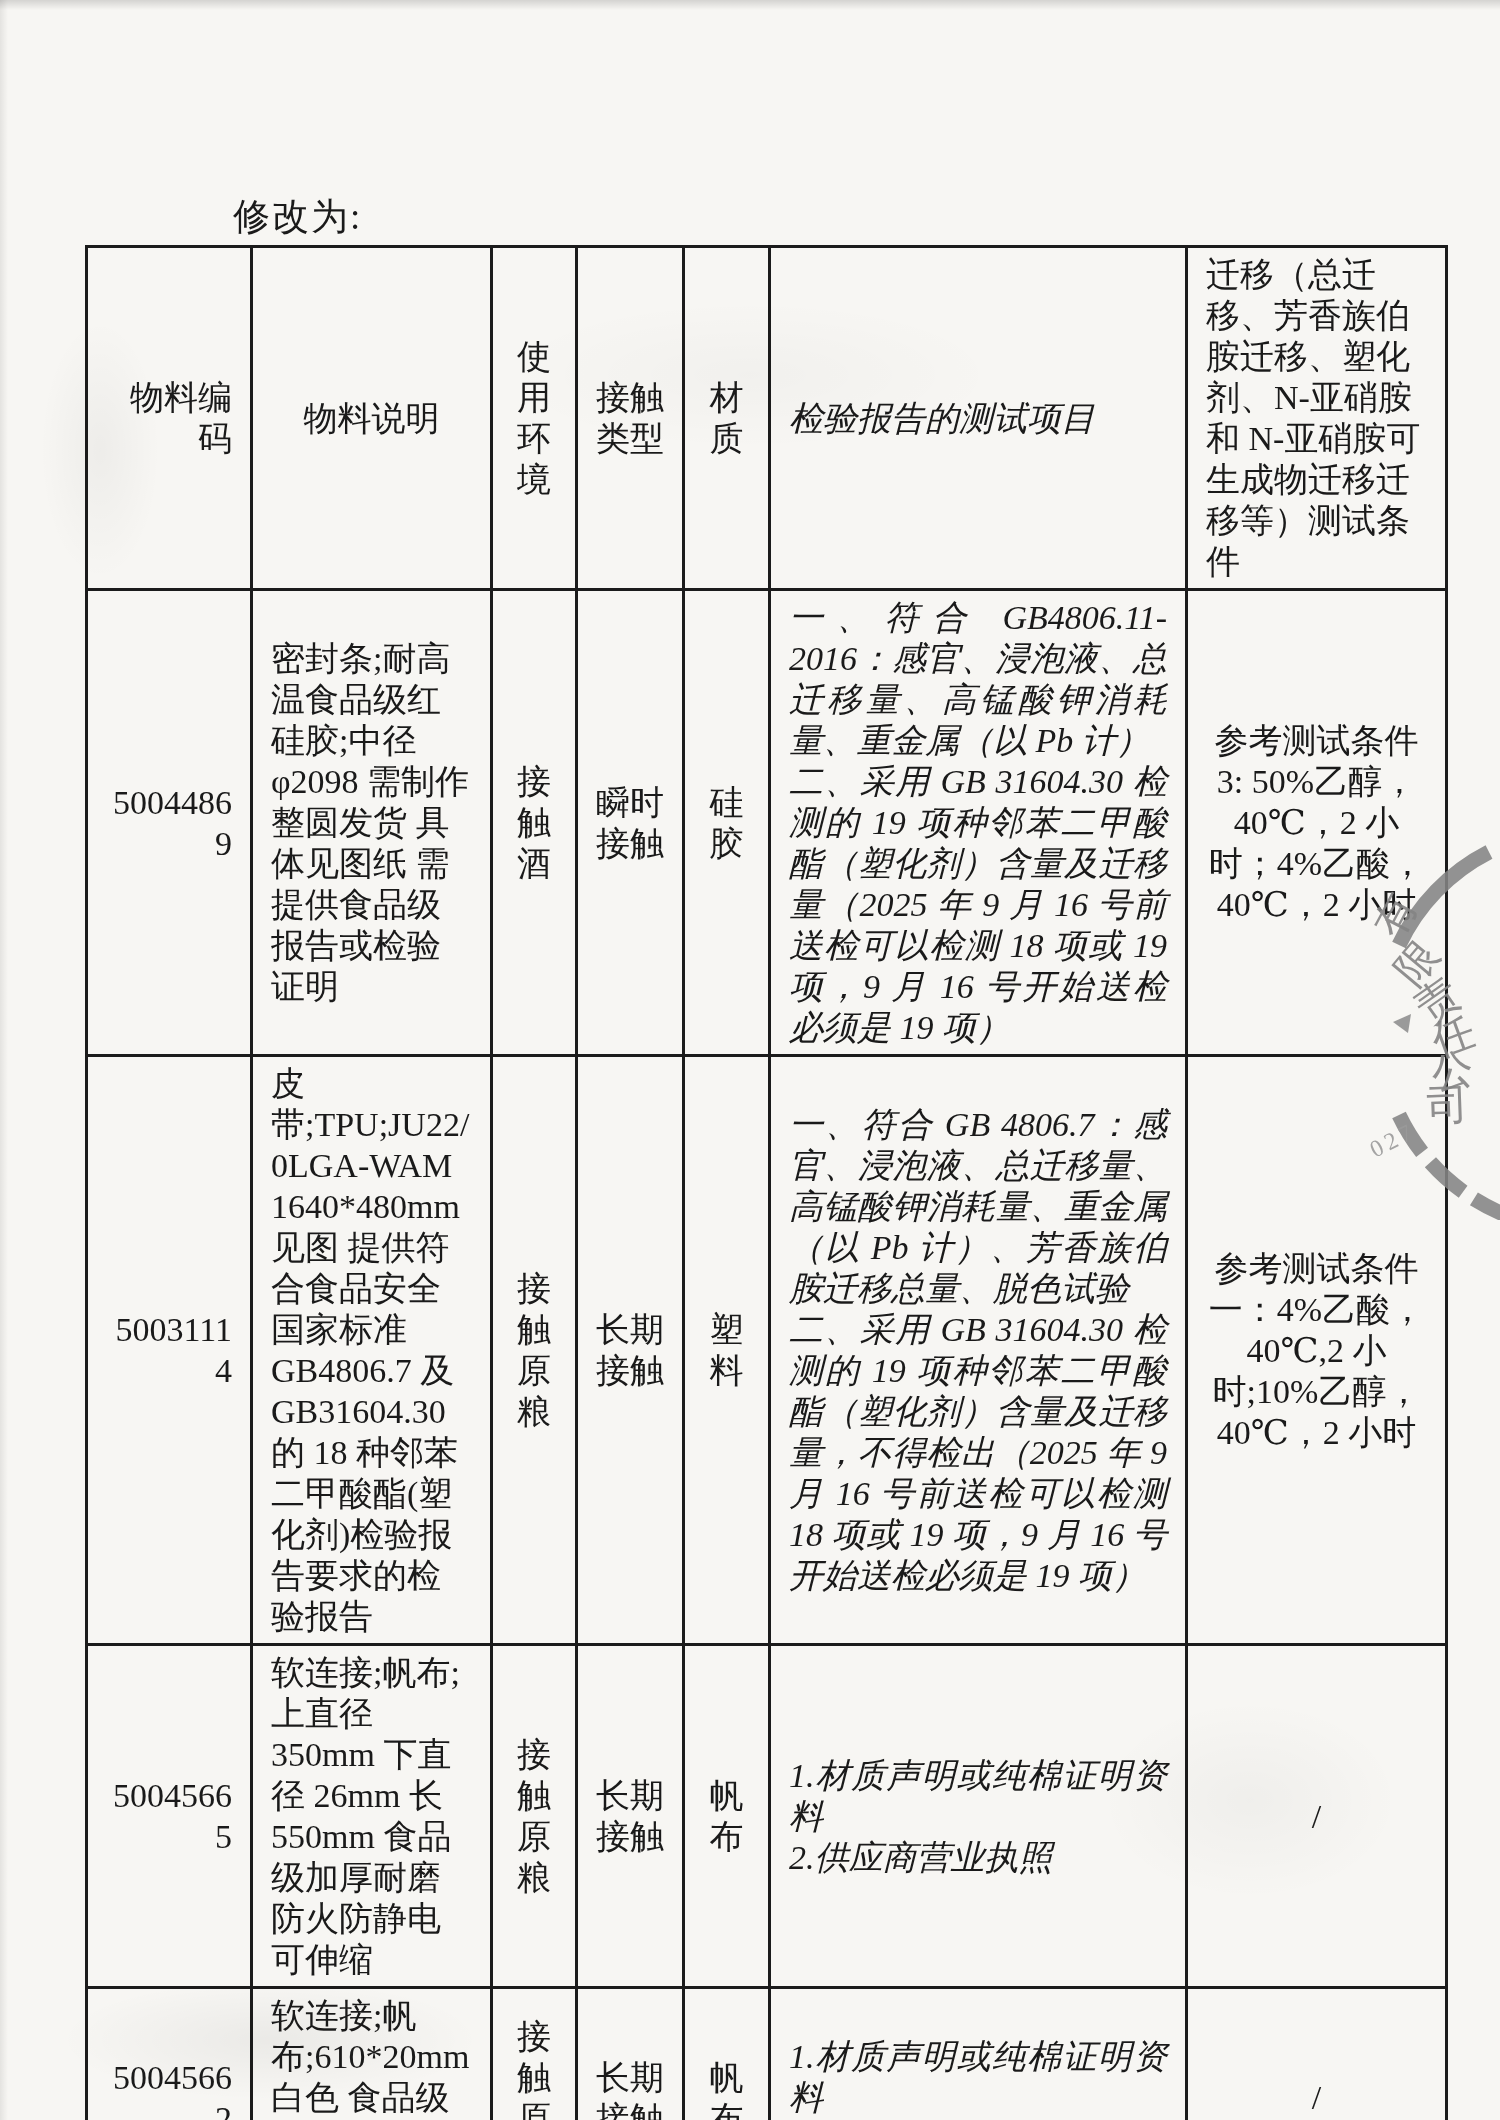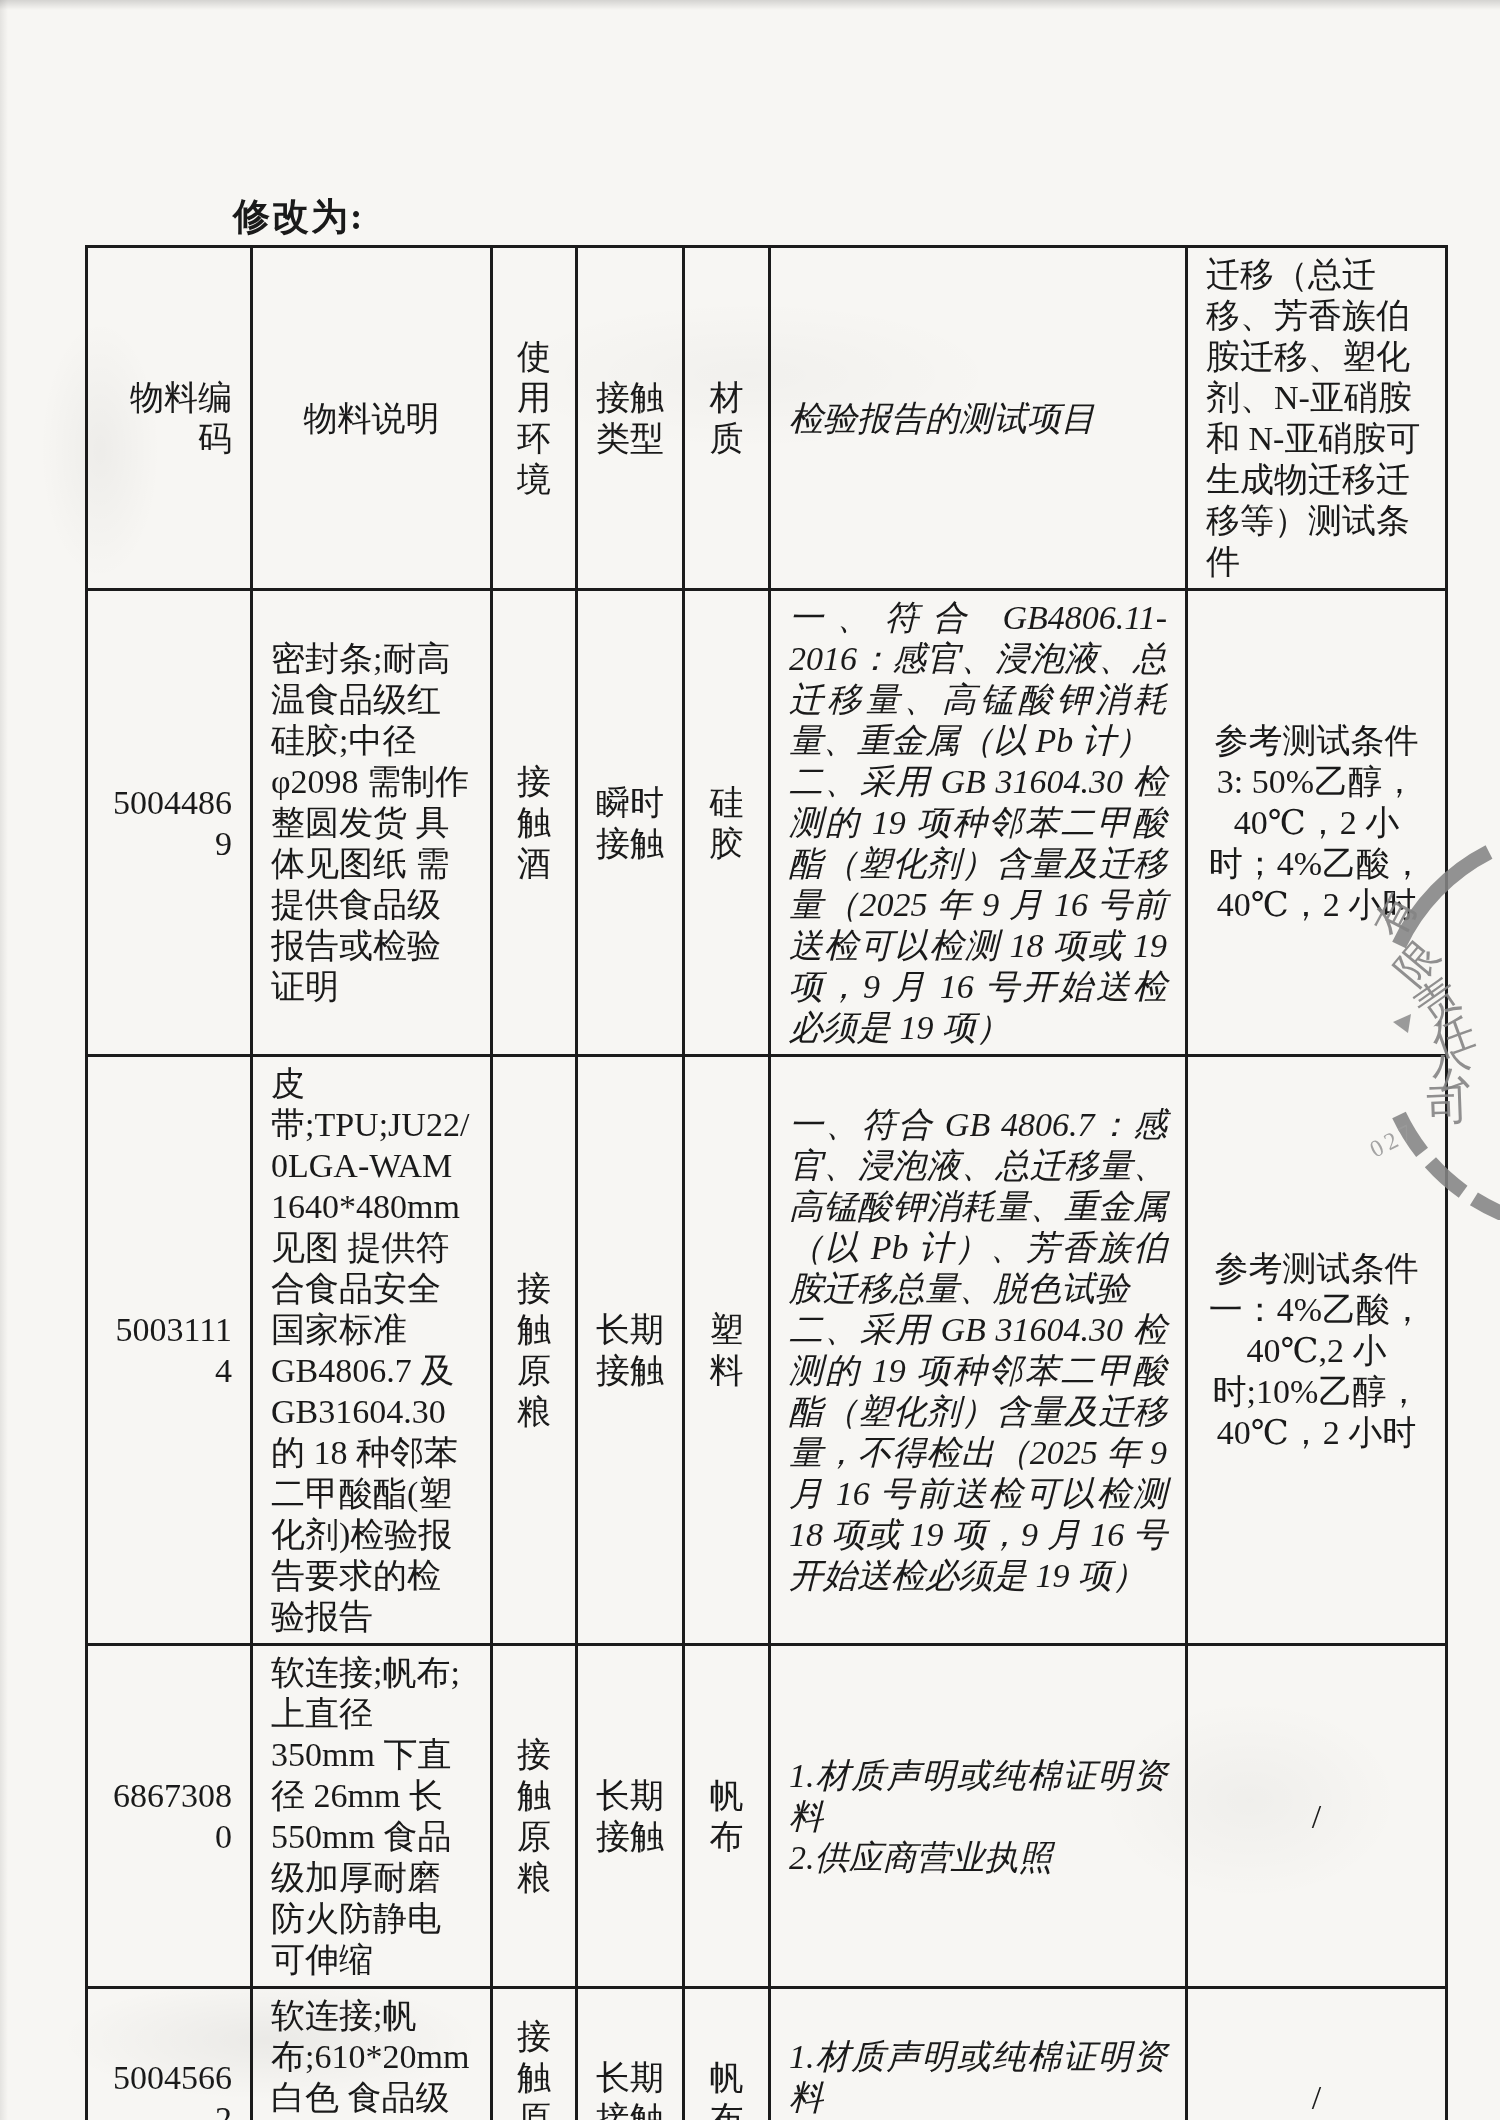--- a/index.html
+++ b/index.html
@@ -15,21 +15,21 @@
   .scan-edge-left{position:absolute;left:0;top:0;width:8px;height:2120px;
     background:linear-gradient(to right,rgba(0,0,0,.08),rgba(0,0,0,0));}
   .blob{position:absolute;border-radius:50%;pointer-events:none;}
   .b1{left:40px;top:320px;width:120px;height:260px;background:radial-gradient(closest-side,rgba(0,0,0,.04),rgba(0,0,0,0));}
   .b2{left:60px;top:1980px;width:420px;height:120px;background:radial-gradient(closest-side,rgba(0,0,0,.05),rgba(0,0,0,0));}
   .b3{left:1100px;top:1700px;width:300px;height:200px;background:radial-gradient(closest-side,rgba(0,0,0,.03),rgba(0,0,0,0));}
   .b4{left:500px;top:300px;width:500px;height:150px;background:radial-gradient(closest-side,rgba(0,0,0,.025),rgba(0,0,0,0));}
 
   .page-title{
     position:absolute;left:233px;top:192px;
-    font-size:37px;font-weight:bold;letter-spacing:2px;
+    font-size:37px;font-weight:normal;letter-spacing:2px;
   }
 
   table.doc{
     position:absolute;left:85px;top:245px;
     width:1360px;table-layout:fixed;border-collapse:collapse;
     background:transparent;
   }
   table.doc td,table.doc th{
     border:3px solid #1b1b1b;
     font-weight:normal;
@@ -101,21 +101,21 @@
     <td class="c-code">50031114</td>
     <td class="c-desc">皮带;TPU;JU22/0LGA-WAM 1640*480mm 见图 提供符合食品安全国家标准 GB4806.7 及 GB31604.30 的 18 种邻苯二甲酸酯(塑化剂)检验报告要求的检验报告</td>
     <td class="c-env">接触原粮</td>
     <td class="c-type">长期接触</td>
     <td class="c-mat">塑料</td>
     <td class="c-test">一、符合 GB 4806.7：感官、浸泡液、总迁移量、高锰酸钾消耗量、重金属（以 Pb 计）、芳香族伯胺迁移总量、脱色试验
 二、采用 GB 31604.30 检测的 19 项种邻苯二甲酸酯（塑化剂）含量及迁移量，不得检出（2025 年 9 月 16 号前送检可以检测 18 项或 19 项，9 月 16 号开始送检必须是 19 项）</td>
     <td class="c-cond">参考测试条件一：4%乙酸，40℃,2 小时;10%乙醇，40℃，2 小时</td>
   </tr>
   <tr class="r3">
-    <td class="c-code">68673080</td>
+    <td class="c-code">50045665</td>
     <td class="c-desc">软连接;帆布;上直径 350mm 下直径 26mm 长 550mm 食品级加厚耐磨防火防静电 可伸缩</td>
     <td class="c-env">接触原粮</td>
     <td class="c-type">长期接触</td>
     <td class="c-mat">帆布</td>
     <td class="c-test">1.材质声明或纯棉证明资料
 2.供应商营业执照</td>
     <td class="c-cond slash">/</td>
   </tr>
   <tr class="r4">
     <td class="c-code">50045662</td>

